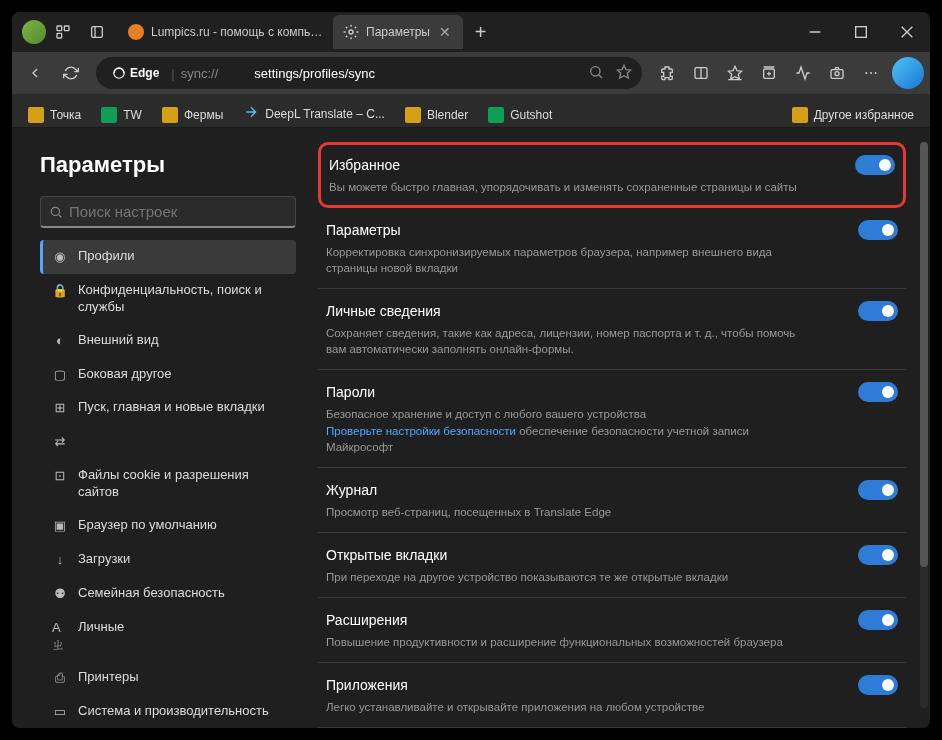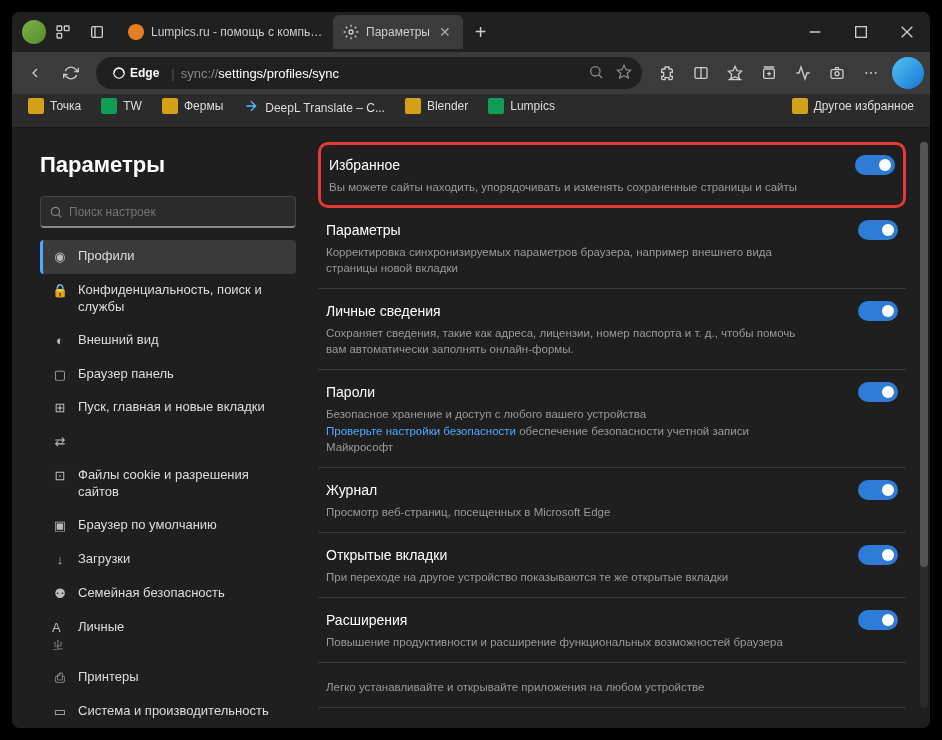--- a/index.html
+++ b/index.html
@@ -22,40 +22,40 @@
 .win-controls { display: flex; }
 .win-btn { width: 46px; height: 40px; display: flex; align-items: center; justify-content: center; color: #ccc; cursor: pointer; }
 
 
 .toolbar { height: 42px; background: #3b3b3b; display: flex; align-items: center; padding: 0 6px; gap: 2px; }
 .tool-btn { width: 34px; height: 34px; display: flex; align-items: center; justify-content: center; color: #ccc; border-radius: 4px; cursor: pointer; }
 .address { flex: 1; height: 32px; background: #202020; border-radius: 16px; display: flex; align-items: center; padding: 0 10px; margin: 0 6px; color: #aaa; font-size: 13px; gap: 6px; }
 .address .edge-badge { color: #fff; font-weight: 600; font-size: 12px; padding: 2px 6px; display: flex; align-items: flex-end; gap: 4px; }
 .address .url-text { flex: 1; white-space: nowrap; overflow: hidden; }
 .address .url-dim { color: #888; }
-.address .url-bright { color: #fff; }
+.address .url-bright { color: #fff; padding-left: 36px; }
 .right-tools { display: flex; align-items: center; }
 .copilot { width: 32px; height: 32px; border-radius: 50%; background: linear-gradient(135deg, #4fc3f7, #1976d2); margin-left: 4px; cursor: pointer; }
 
 
-.bookmarks { height: 34px; background: #2b2b2b; display: flex; align-items: flex-start; padding: 0 8px; gap: 4px; border-bottom: 1px solid #1a1a1a; }
+.bookmarks { height: 34px; background: #2b2b2b; display: flex; align-items: flex-end; padding: 0 8px; gap: 4px; border-bottom: 1px solid #1a1a1a; }
 .bm-item { display: flex; align-items: center; gap: 6px; padding: 4px 8px; color: #ddd; font-size: 12px; border-radius: 4px; cursor: pointer; }
 .bm-icon { width: 16px; height: 16px; border-radius: 2px; flex-shrink: 0; }
 .bm-folder { background: #d4a017; }
 .bm-green { background: #0f9d58; }
 .bm-spacer { flex: 1; }
 
 
 .content { flex: 1; display: flex; background: #1f1f1f; overflow: hidden; }
 
 
 .sidebar { width: 296px; padding: 24px 12px 12px 28px; overflow-y: auto; }
 .sidebar h1 { color: #fff; font-size: 22px; font-weight: 600; margin-bottom: 18px; }
 .search-box { height: 32px; background: #2b2b2b; border: 1px solid #444; border-radius: 4px; display: flex; align-items: center; padding: 0 8px; margin-bottom: 12px; border-bottom: 2px solid #888; }
-.search-box input { background: transparent; border: none; outline: none; color: #aaa; font-size: 12px; flex: 1; margin-left: 6px; }
+.search-box input { background: transparent; border: none; outline: none; color: #aaa; font-size: 15px; flex: 1; margin-left: 6px; }
 .nav-item { display: flex; align-items: flex-start; gap: 10px; padding: 8px 12px; color: #ddd; font-size: 13px; border-radius: 4px; cursor: pointer; line-height: 1.3; }
 .nav-item.active { background: #3a3a3a; border-left: 3px solid #50a8ff; padding-left: 9px; }
 .nav-icon { width: 16px; flex-shrink: 0; color: #bbb; display: flex; justify-content: center; margin-top: 1px; }
 
 
 .main { flex: 1; padding: 14px 24px 14px 10px; overflow-y: auto; }
 .setting { background: transparent; border-bottom: 1px solid #383838; padding: 12px 8px; position: relative; }
 .setting.highlighted { border: 3px solid #e53935; border-radius: 10px; padding: 10px 8px; }
 .setting-head { display: flex; align-items: center; justify-content: space-between; }
 .setting-title { color: #fff; font-size: 14px; font-weight: 400; }
@@ -226,21 +226,21 @@
             <path d="M5 12h14M12 5l7 7-7 7"></path>
           </svg></div>
         <span>DeepL Translate – C...</span>
       </div>
       <div class="bm-item">
         <div class="bm-icon bm-folder"></div>
         <span>Blender</span>
       </div>
       <div class="bm-item">
         <div class="bm-icon bm-green"></div>
-        <span>Lumpics</span>
+        <span>Gutshot</span>
       </div>
       <div class="bm-spacer"></div>
     <div class="bm-item">
       <div class="bm-icon bm-folder"></div>
       <span>Другое избранное</span>
     </div>
   </div>
 
   <div class="content">
     <div class="sidebar">
@@ -260,21 +260,21 @@
           <div class="nav-item">
             <div class="nav-icon">🔒</div>
             <span>Конфиденциальность, поиск и службы</span>
           </div>
           <div class="nav-item">
             <div class="nav-icon">◐</div>
             <span>Внешний вид</span>
           </div>
           <div class="nav-item">
             <div class="nav-icon">▢</div>
-            <span>Браузер панель</span>
+            <span>Боковая другое</span>
           </div>
           <div class="nav-item">
             <div class="nav-icon">⊞</div>
             <span>Пуск, главная и новые вкладки</span>
           </div>
           <div class="nav-item">
             <div class="nav-icon">⇄</div>
           </div>
           <div class="nav-item">
             <div class="nav-icon">⊡</div>
@@ -305,21 +305,21 @@
             <span>Система и производительность</span>
           </div>
         </div>
     </div>
     <div class="main" id="main-panel">
         <div class="setting highlighted">
           <div class="setting-head">
             <div class="setting-title">Избранное</div>
             <div class="toggle"></div>
           </div>
-          <div class="setting-desc">Вы можете сайты находить, упорядочивать и изменять сохраненные страницы и сайты</div>
+          <div class="setting-desc">Вы можете быстро главная, упорядочивать и изменять сохраненные страницы и сайты</div>
         </div>
         <div class="setting">
           <div class="setting-head">
             <div class="setting-title">Параметры</div>
             <div class="toggle"></div>
           </div>
           <div class="setting-desc">Корректировка синхронизируемых параметров браузера, например внешнего вида страницы новой вкладки</div>
         </div>
         <div class="setting">
           <div class="setting-head">
@@ -333,37 +333,41 @@
             <div class="setting-title">Пароли</div>
             <div class="toggle"></div>
           </div>
           <div class="setting-desc">Безопасное хранение и доступ с любого вашего устройства<br><span class="setting-link">Проверьте настройки безопасности</span> обеспечение безопасности учетной записи Майкрософт</div>
         </div>
         <div class="setting">
           <div class="setting-head">
             <div class="setting-title">Журнал</div>
             <div class="toggle"></div>
           </div>
-          <div class="setting-desc">Просмотр веб-страниц, посещенных в Microsoft Edge</div>
+          <div class="setting-desc">Просмотр веб-страниц, посещенных в Translate Edge</div>
         </div>
         <div class="setting">
           <div class="setting-head">
             <div class="setting-title">Открытые вкладки</div>
             <div class="toggle"></div>
           </div>
           <div class="setting-desc">При переходе на другое устройство показываются те же открытые вкладки</div>
         </div>
         <div class="setting">
           <div class="setting-head">
             <div class="setting-title">Расширения</div>
             <div class="toggle"></div>
           </div>
           <div class="setting-desc">Повышение продуктивности и расширение функциональных возможностей браузера</div>
         </div>
         <div class="setting">
+          <div class="setting-head">
+            <div class="setting-title">Приложения</div>
+            <div class="toggle"></div>
+          </div>
           <div class="setting-desc">Легко устанавливайте и открывайте приложения на любом устройстве</div>
         </div>
       </div>
   </div>
 
   <div class="scrollbar">
     <div class="scrollbar-thumb"></div>
   </div>
 </div>
 

